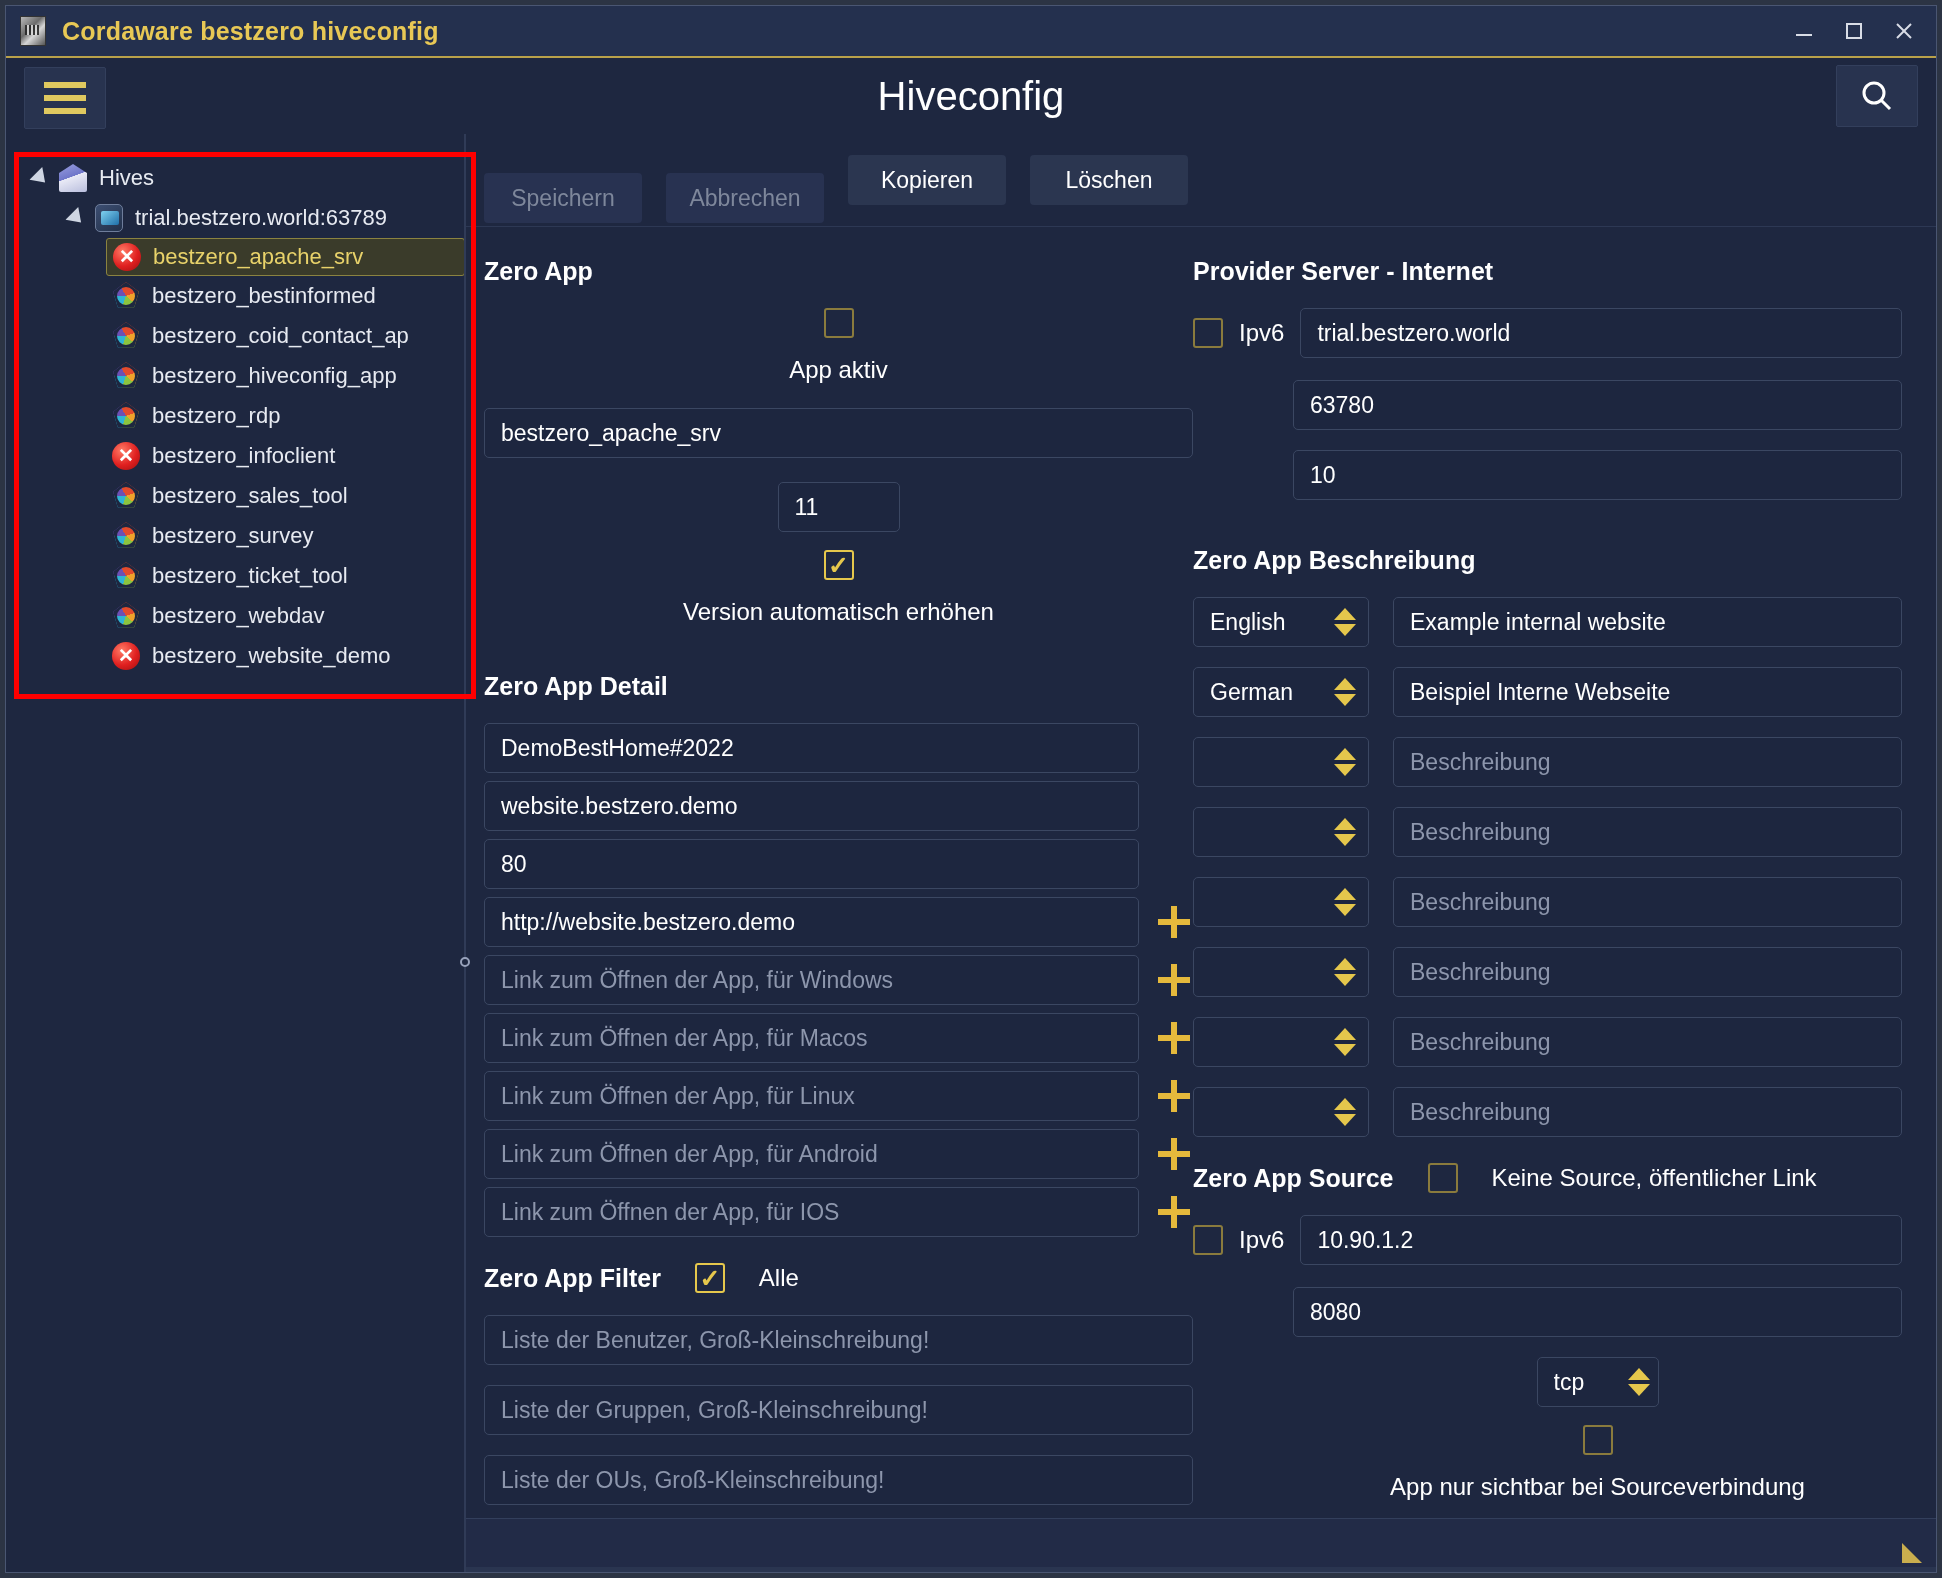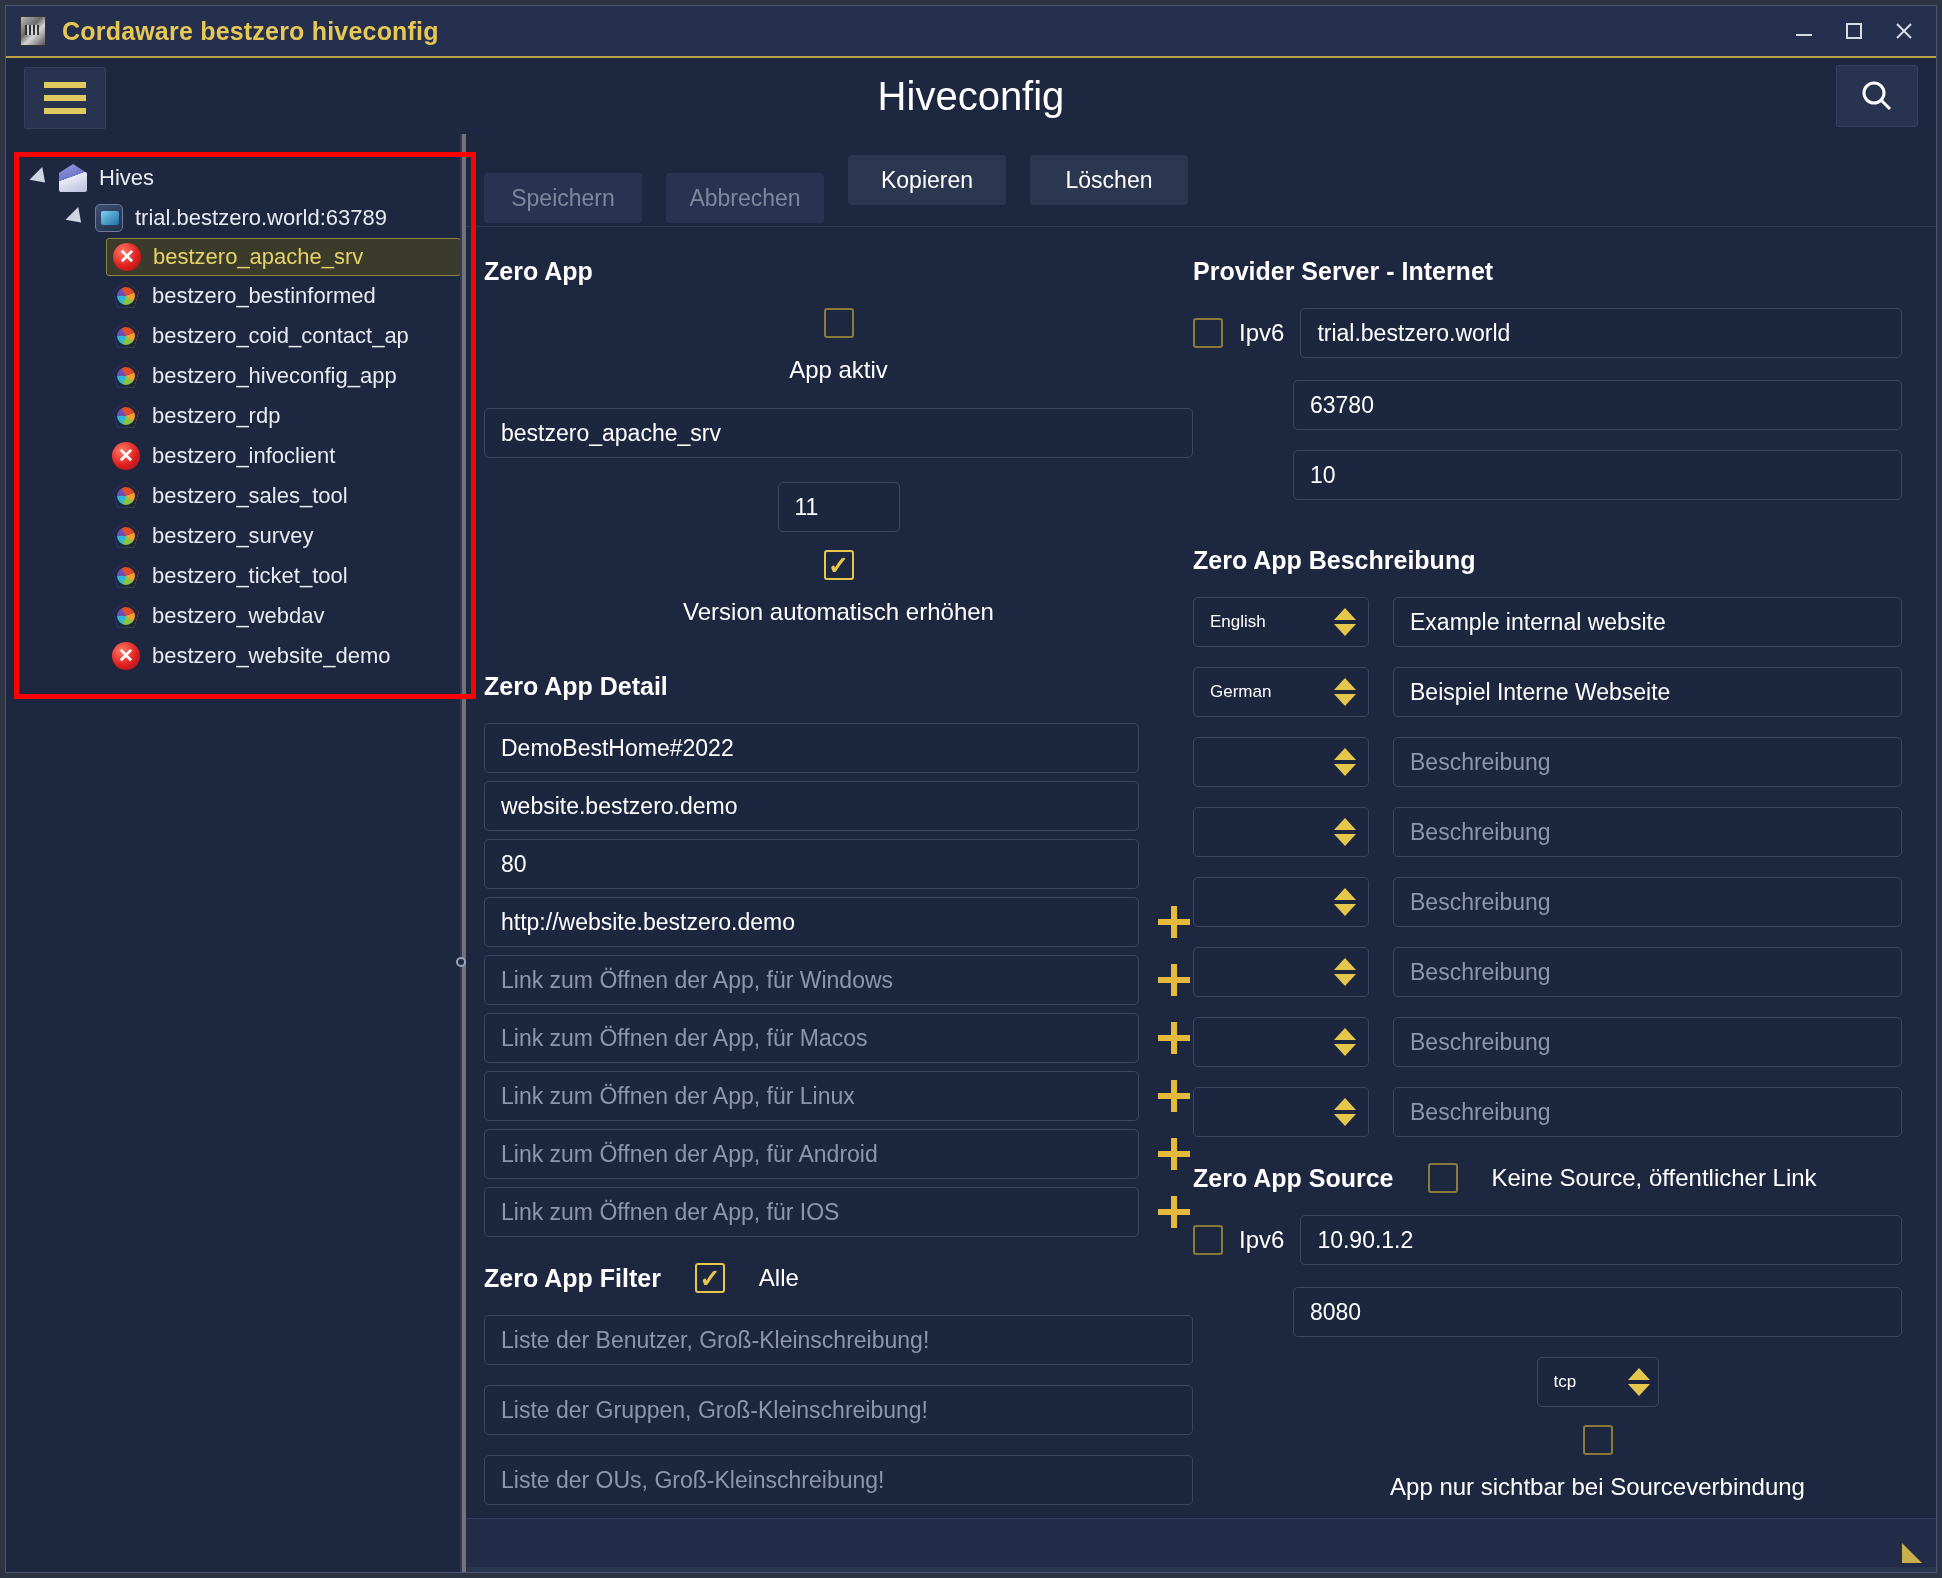--- a/index.html
+++ b/index.html
@@ -63,21 +63,21 @@
     margin-left:auto; margin-right:18px;
     width:82px; height:62px; background:#28334f; border:1px solid #333f5c;
     display:flex; align-items:center; justify-content:center; border-radius:2px;
   }
 
   
   .body { flex:1; display:flex; min-height:0; position:relative; }
 
   .sidebar {
     width: 460px; flex-shrink:0; background:#1e2740;
-    border-right:5px solid #737373; position:relative;
+    border-right:1px solid #737373; position:relative;
     padding-top: 14px;
   }
   .tree-highlight {
     position:absolute; left:8px; top:18px; width:462px; height:547px;
     border:5px solid #ff0000; pointer-events:none; z-index:5;
   }
   .tree { padding: 10px 0 0 22px; font-size:22px; color:#e7eaf1; }
   .tree-row { display:flex; align-items:center; height:40px; padding-left:6px; }
   .tree-row.lvl1 { padding-left: 6px; }
   .tree-row.lvl2 { padding-left: 42px; }
@@ -182,21 +182,21 @@
   .plusbtn::after{top:50%;left:3px;height:6px;width:32px;transform:translateY(-50%);}
 
   .linkrow { display:flex; align-items:center; gap:16px; margin-bottom:8px; }
   .linkrow .fld { flex:1; }
 
   .spin {
     width:176px;height:50px;background:#1d263f;border:1px solid #3b4762;border-radius:5px;
     display:flex;align-items:center;padding:0 12px 0 16px;flex-shrink:0;position:relative;
   }
   .spin.narrow { width:122px; padding-right:8px;}
-  .spin-val { color:#ffffff; font-size:17px; flex:1; white-space:nowrap; overflow:hidden;}
+  .spin-val { color:#ffffff; font-size:23px; flex:1; white-space:nowrap; overflow:hidden;}
   .spin-arrows { display:flex; flex-direction:column; gap:4px; }
   .ar-up,.ar-dn { width:0;height:0;border-style:solid; }
   .ar-up { border-width:0 11px 12px 11px; border-color:transparent transparent #e5c74c transparent; }
   .ar-dn { border-width:12px 11px 0 11px; border-color:#e5c74c transparent transparent transparent; }
 
   .descrow { display:flex; align-items:center; gap:24px; margin-bottom:20px; }
   .descrow .fld { flex:1; }
 
   .ipv6row { display:flex; align-items:center; gap:16px; margin-bottom:22px; }
   .ipv6row .fld { flex:1; }

